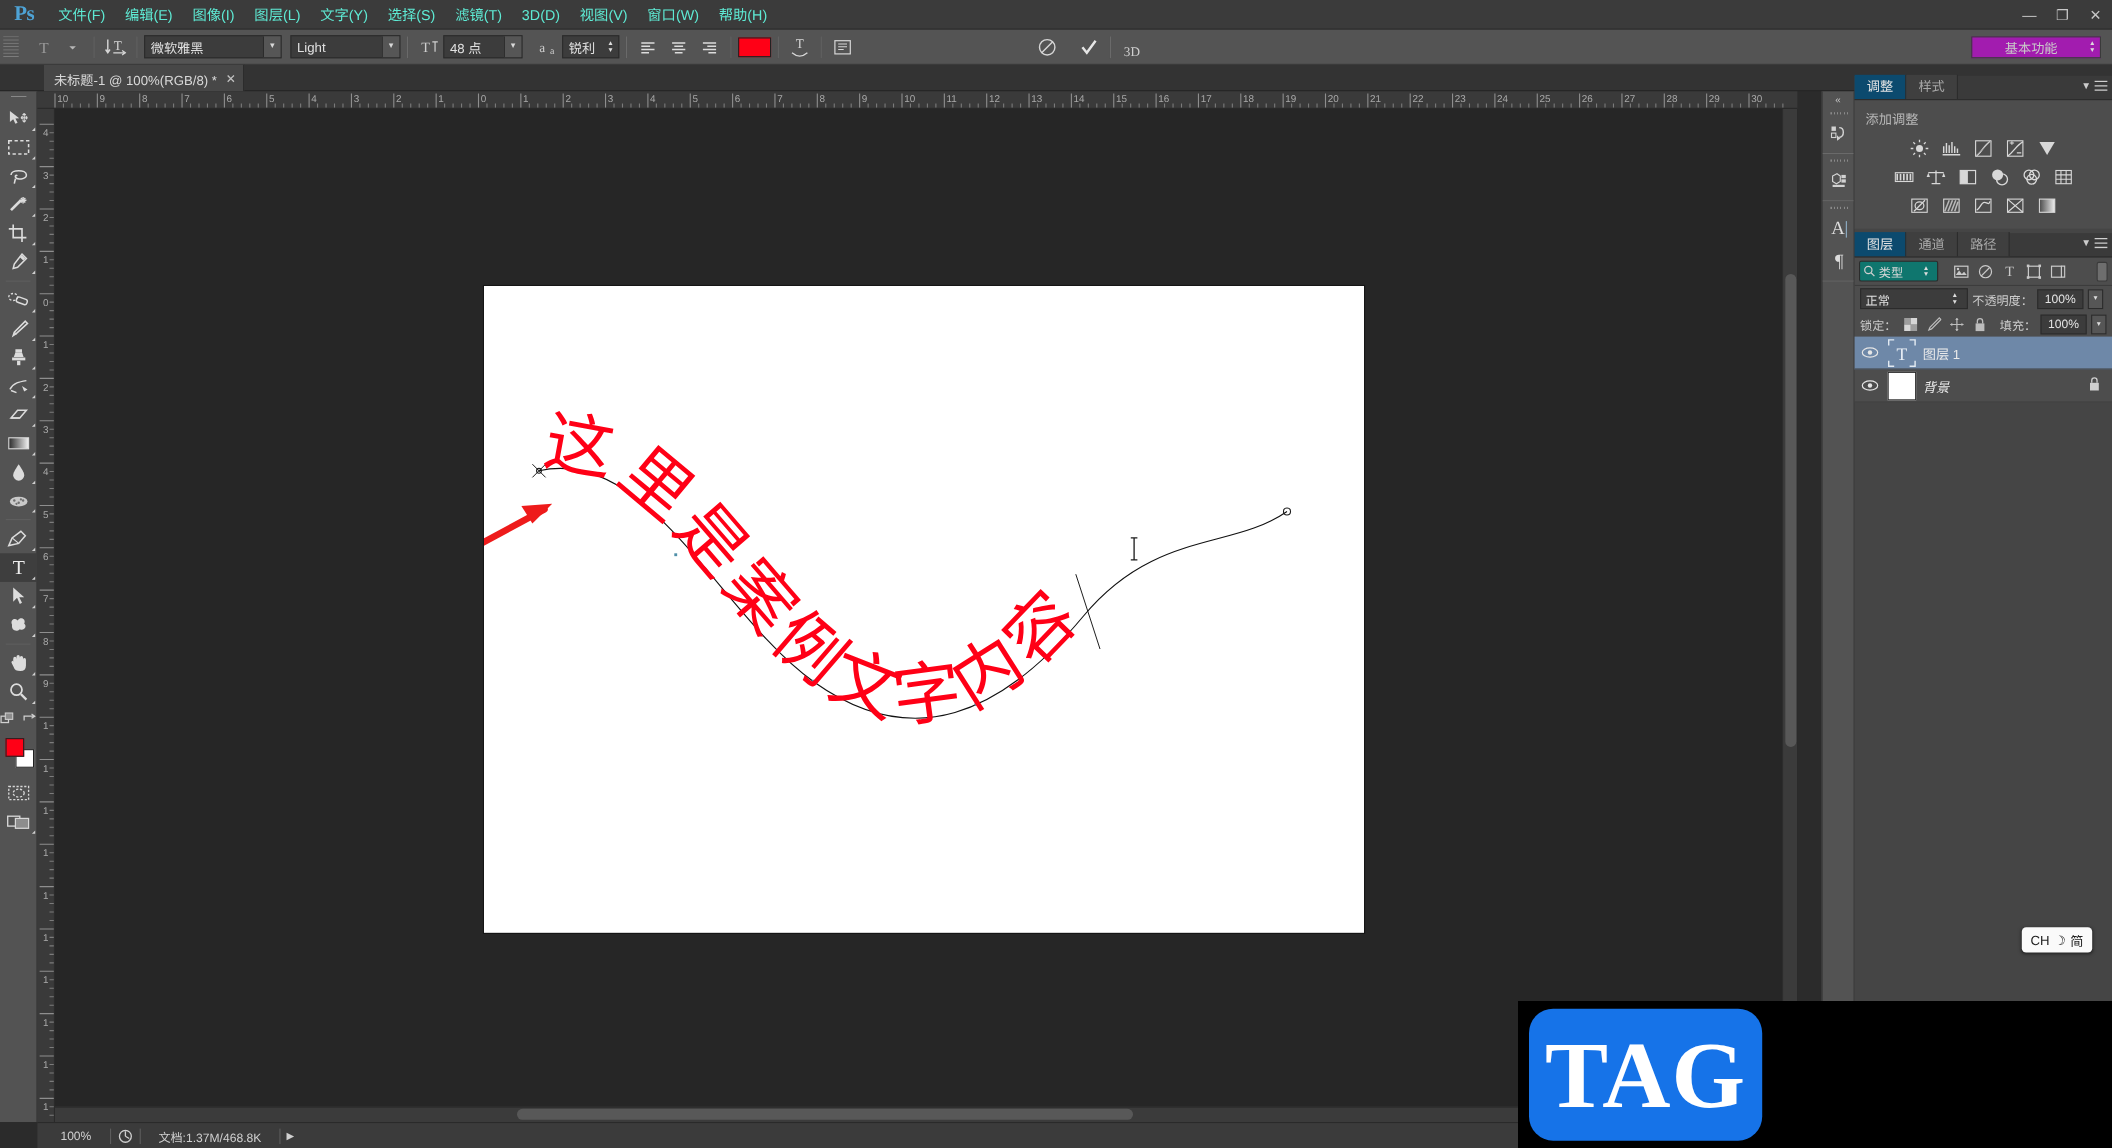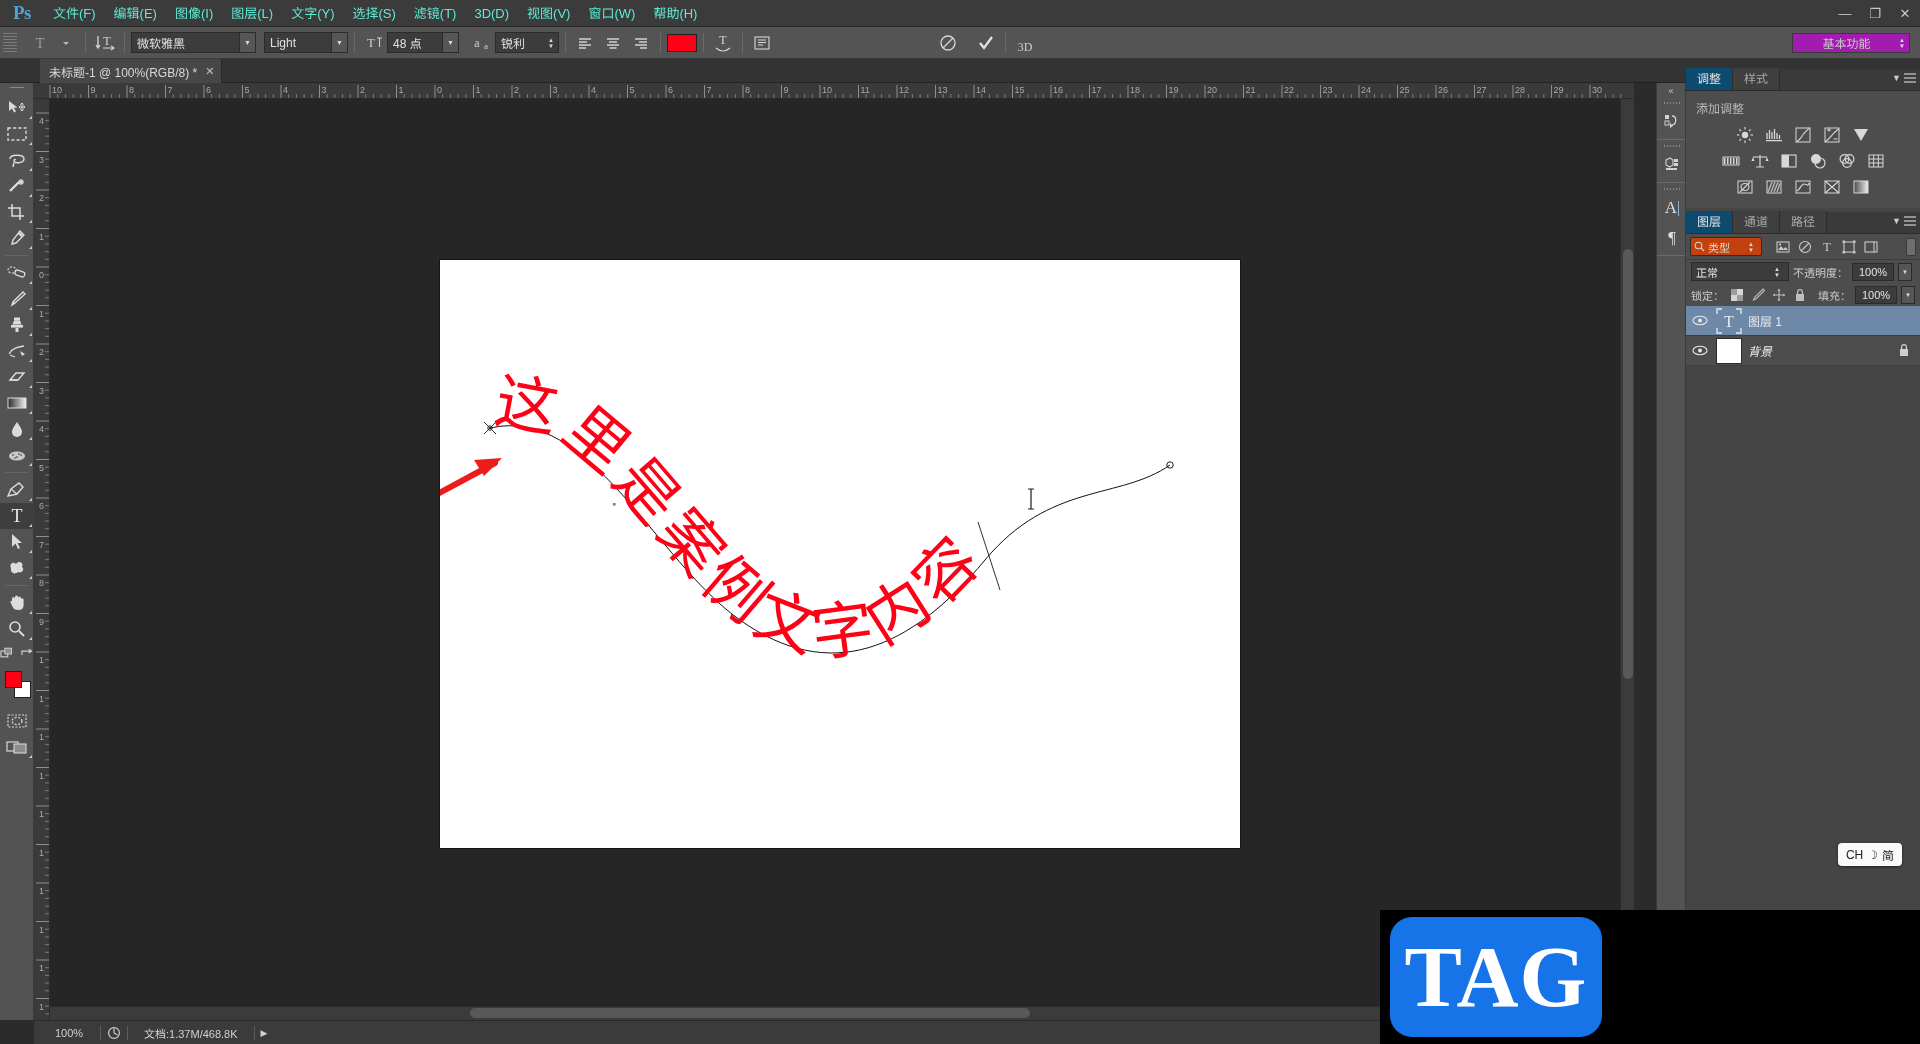--- a/index.html
+++ b/index.html
@@ -58,23 +58,23 @@
     height: 21px; background: #3c3c3c; border: 1px solid #2b2b2b;
     display: flex; align-items: center; color: #e0e0e0; font-size: 12px;
     padding-left: 5px; position: relative;
   }
   .combo .arrow {
     width: 16px; height: 19px; background: #565656; border-left: 1px solid #2b2b2b;
     display: flex; align-items: center; justify-content: center; margin-left: auto;
     font-size: 7px; color: #d8d8d8;
   }
   .combo.font { width: 125px; }
-  .combo.style { width: 84px; gap: 12px; }
+  .combo.style { width: 100px; gap: 12px; }
   .combo.size { width: 72px; align-items: center; }
-  .combo.aa { width: 64px; }
+  .combo.aa { width: 52px; }
   .spin { width: 14px; height: 19px; margin-left: auto; display: flex; flex-direction: column;
           align-items: center; justify-content: center; font-size: 6px; line-height: 6px; color: #ddd; }
   .color-swatch {
     width: 30px; height: 18px; border: 1px solid #222; background: #ff0016;
   }
   .align-grp { display: flex; gap: 2px; }
 
   
   .tabstrip {
     position: absolute; left: 0; top: 59px; width: 1920px; height: 24px;
@@ -184,21 +184,21 @@
   .adj-title { font-size: 12px; color: #b8b8b8; padding: 3px 0 6px 10px; }
   .adj-row { display: flex; justify-content: center; gap: 9px; padding: 3px 0; }
   .adj-ico { width: 20px; height: 20px; display: flex; align-items: center; justify-content: center; color: #d8d8d8; }
 
   .layers-body { background: #4d4d4d; }
   .filter-row {
     height: 26px; display: flex; align-items: center; gap: 0px; padding: 0 4px;
     border-bottom: 1px solid #3c3c3c;
   }
   .filter-combo {
-    width: 72px; height: 19px; background: #c2410c; border: 1px solid #2b2b2b; border-radius: 2px;
+    width: 72px; height: 19px; background: #0f766e; border: 1px solid #2b2b2b; border-radius: 2px;
     display: flex; align-items: center; gap: 3px; padding: 0 3px; font-size: 11px; color: #d8d8d8; text-align: right;
   }
   .filter-ico { width: 22px; height: 20px; display: flex; align-items: center; justify-content: center; color: #c9c9c9; font-size: 12px; }
   .toggle-pill { width: 10px; height: 18px; background: #6e6e6e; border: 1px solid #3a3a3a; border-radius: 2px; margin-left: auto; }
 
   .blend-row, .lock-row {
     height: 23px; display: flex; align-items: center; padding: 0 5px; gap: 4px; font-size: 11px; color: #ccc;
   }
   .blend-combo {
     width: 98px; height: 19px; background: #3c3c3c; border: 1px solid #2b2b2b;

